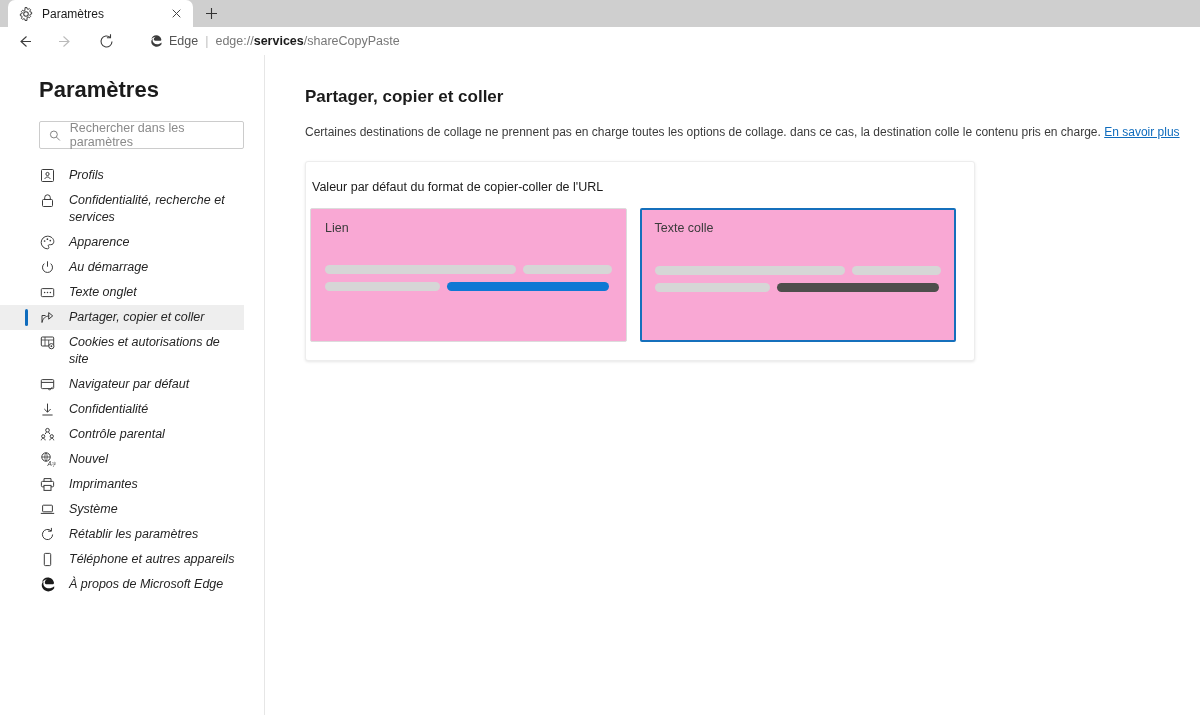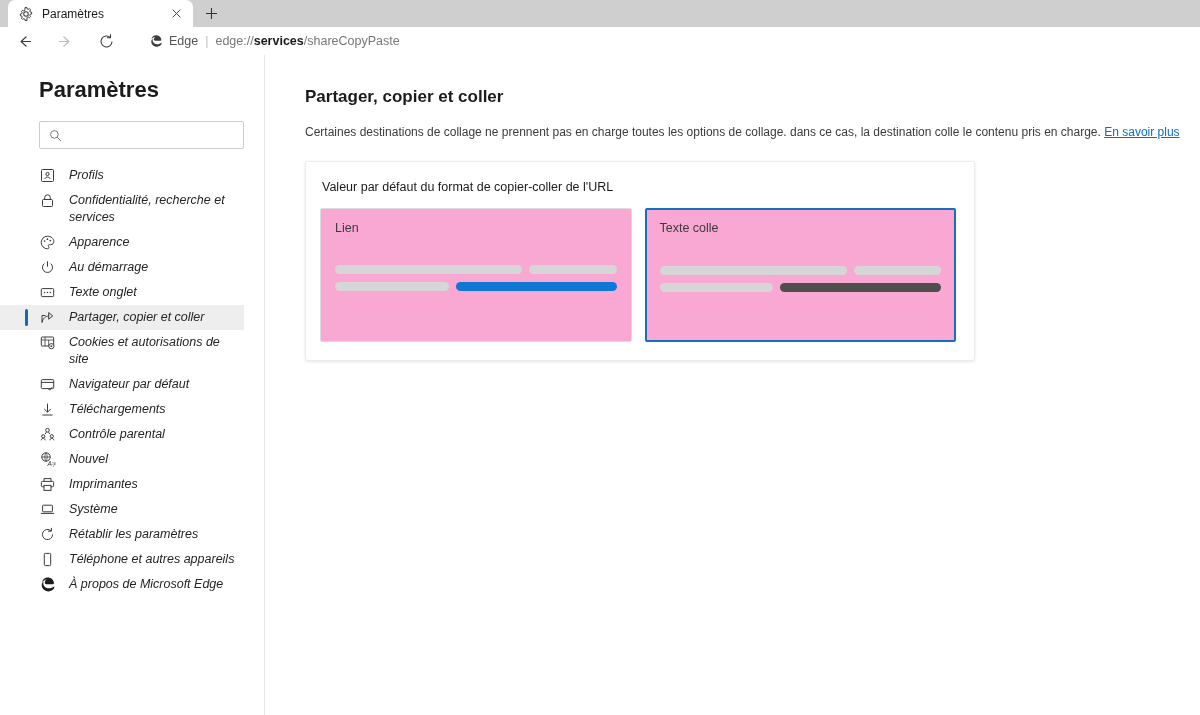--- a/index.html
+++ b/index.html
@@ -124,21 +124,21 @@
     margin-bottom: 21px;
   }
   .content-desc a { color: #0f6cbd; text-decoration: underline; }
 
   .panel {
     width: 670px;
     background: #ffffff;
     border: 1px solid #ededed;
     border-radius: 3px;
     box-shadow: 0 1px 3px rgba(0,0,0,.10);
-    padding: 18px 18px 18px 14px;
+    padding: 18px 18px 18px 4px;
   }
   .panel-heading {
     font-size: 12.5px; color: #1b1b1b; margin-bottom: 14px; padding-left: 2px;
   }
   .options-row { display: flex; gap: 13px; }
 
   .option-card {
     width: 318px; height: 134px;
     background: #f9a8d4;
     border: 1px solid #dcdcdc;
@@ -224,20 +224,21 @@
 
   <div class="sidebar">
     <div class="settings-title">Paramètres</div>
 
     <div class="search-wrap">
       <div class="search-box">
         <svg width="13" height="13" viewBox="0 0 14 14">
           <circle cx="5.8" cy="5.8" r="4.1" fill="none" stroke="#6b6b6b" stroke-width="1"></circle>
           <path d="M8.9 8.9l4 4" stroke="#6b6b6b" stroke-width="1"></path>
         </svg>
+        <span class="search-ph">Rechercher dans les paramètres</span>
       </div>
     </div>
 
     <div class="nav-list">
 
       <div class="nav-item">
         <svg class="nav-icon" viewBox="0 0 17 17">
           <rect x="2.5" y="2.5" width="12" height="12" rx="1" fill="none" stroke="#3b3b3b" stroke-width="1"></rect>
           <circle cx="8.5" cy="7" r="1.6" fill="none" stroke="#3b3b3b" stroke-width="1"></circle>
           <path d="M5.8 12c.4-1.3 1.5-2 2.7-2s2.3.7 2.7 2" fill="none" stroke="#3b3b3b" stroke-width="1"></path>
@@ -306,21 +307,21 @@
           <path d="M2.3 6.4h12.4" stroke="#3b3b3b" stroke-width="1"></path>
           <path d="M9 12.5l1.6 1.7 3-3.4" fill="none" stroke="#3b3b3b" stroke-width="1"></path>
         </svg>
         <span class="nav-label">Navigateur par défaut</span>
       </div>
 
       <div class="nav-item">
         <svg class="nav-icon" viewBox="0 0 17 17">
           <path d="M8.5 2.6v8.4M5.3 8l3.2 3.2L11.7 8M3.4 14h10.2" fill="none" stroke="#3b3b3b" stroke-width="1"></path>
         </svg>
-        <span class="nav-label">Téléchargements</span>
+        <span class="nav-label">Confidentialité</span>
       </div>
 
       <div class="nav-item">
         <svg class="nav-icon" viewBox="0 0 17 17">
           <circle cx="8.5" cy="4.2" r="1.8" fill="none" stroke="#3b3b3b" stroke-width="1"></circle>
           <circle cx="4.2" cy="10.3" r="1.6" fill="none" stroke="#3b3b3b" stroke-width="1"></circle>
           <circle cx="12.8" cy="10.3" r="1.6" fill="none" stroke="#3b3b3b" stroke-width="1"></circle>
           <path d="M6.1 8.1l1.4-2M9.5 6.1l1.4 2M2.2 14.3c.3-1.3 1-2 2-2s1.7.7 2 2M10.8 14.3c.3-1.3 1-2 2-2s1.7.7 2 2" fill="none" stroke="#3b3b3b" stroke-width="1"></path>
         </svg>
         <span class="nav-label">Contrôle parental</span>

